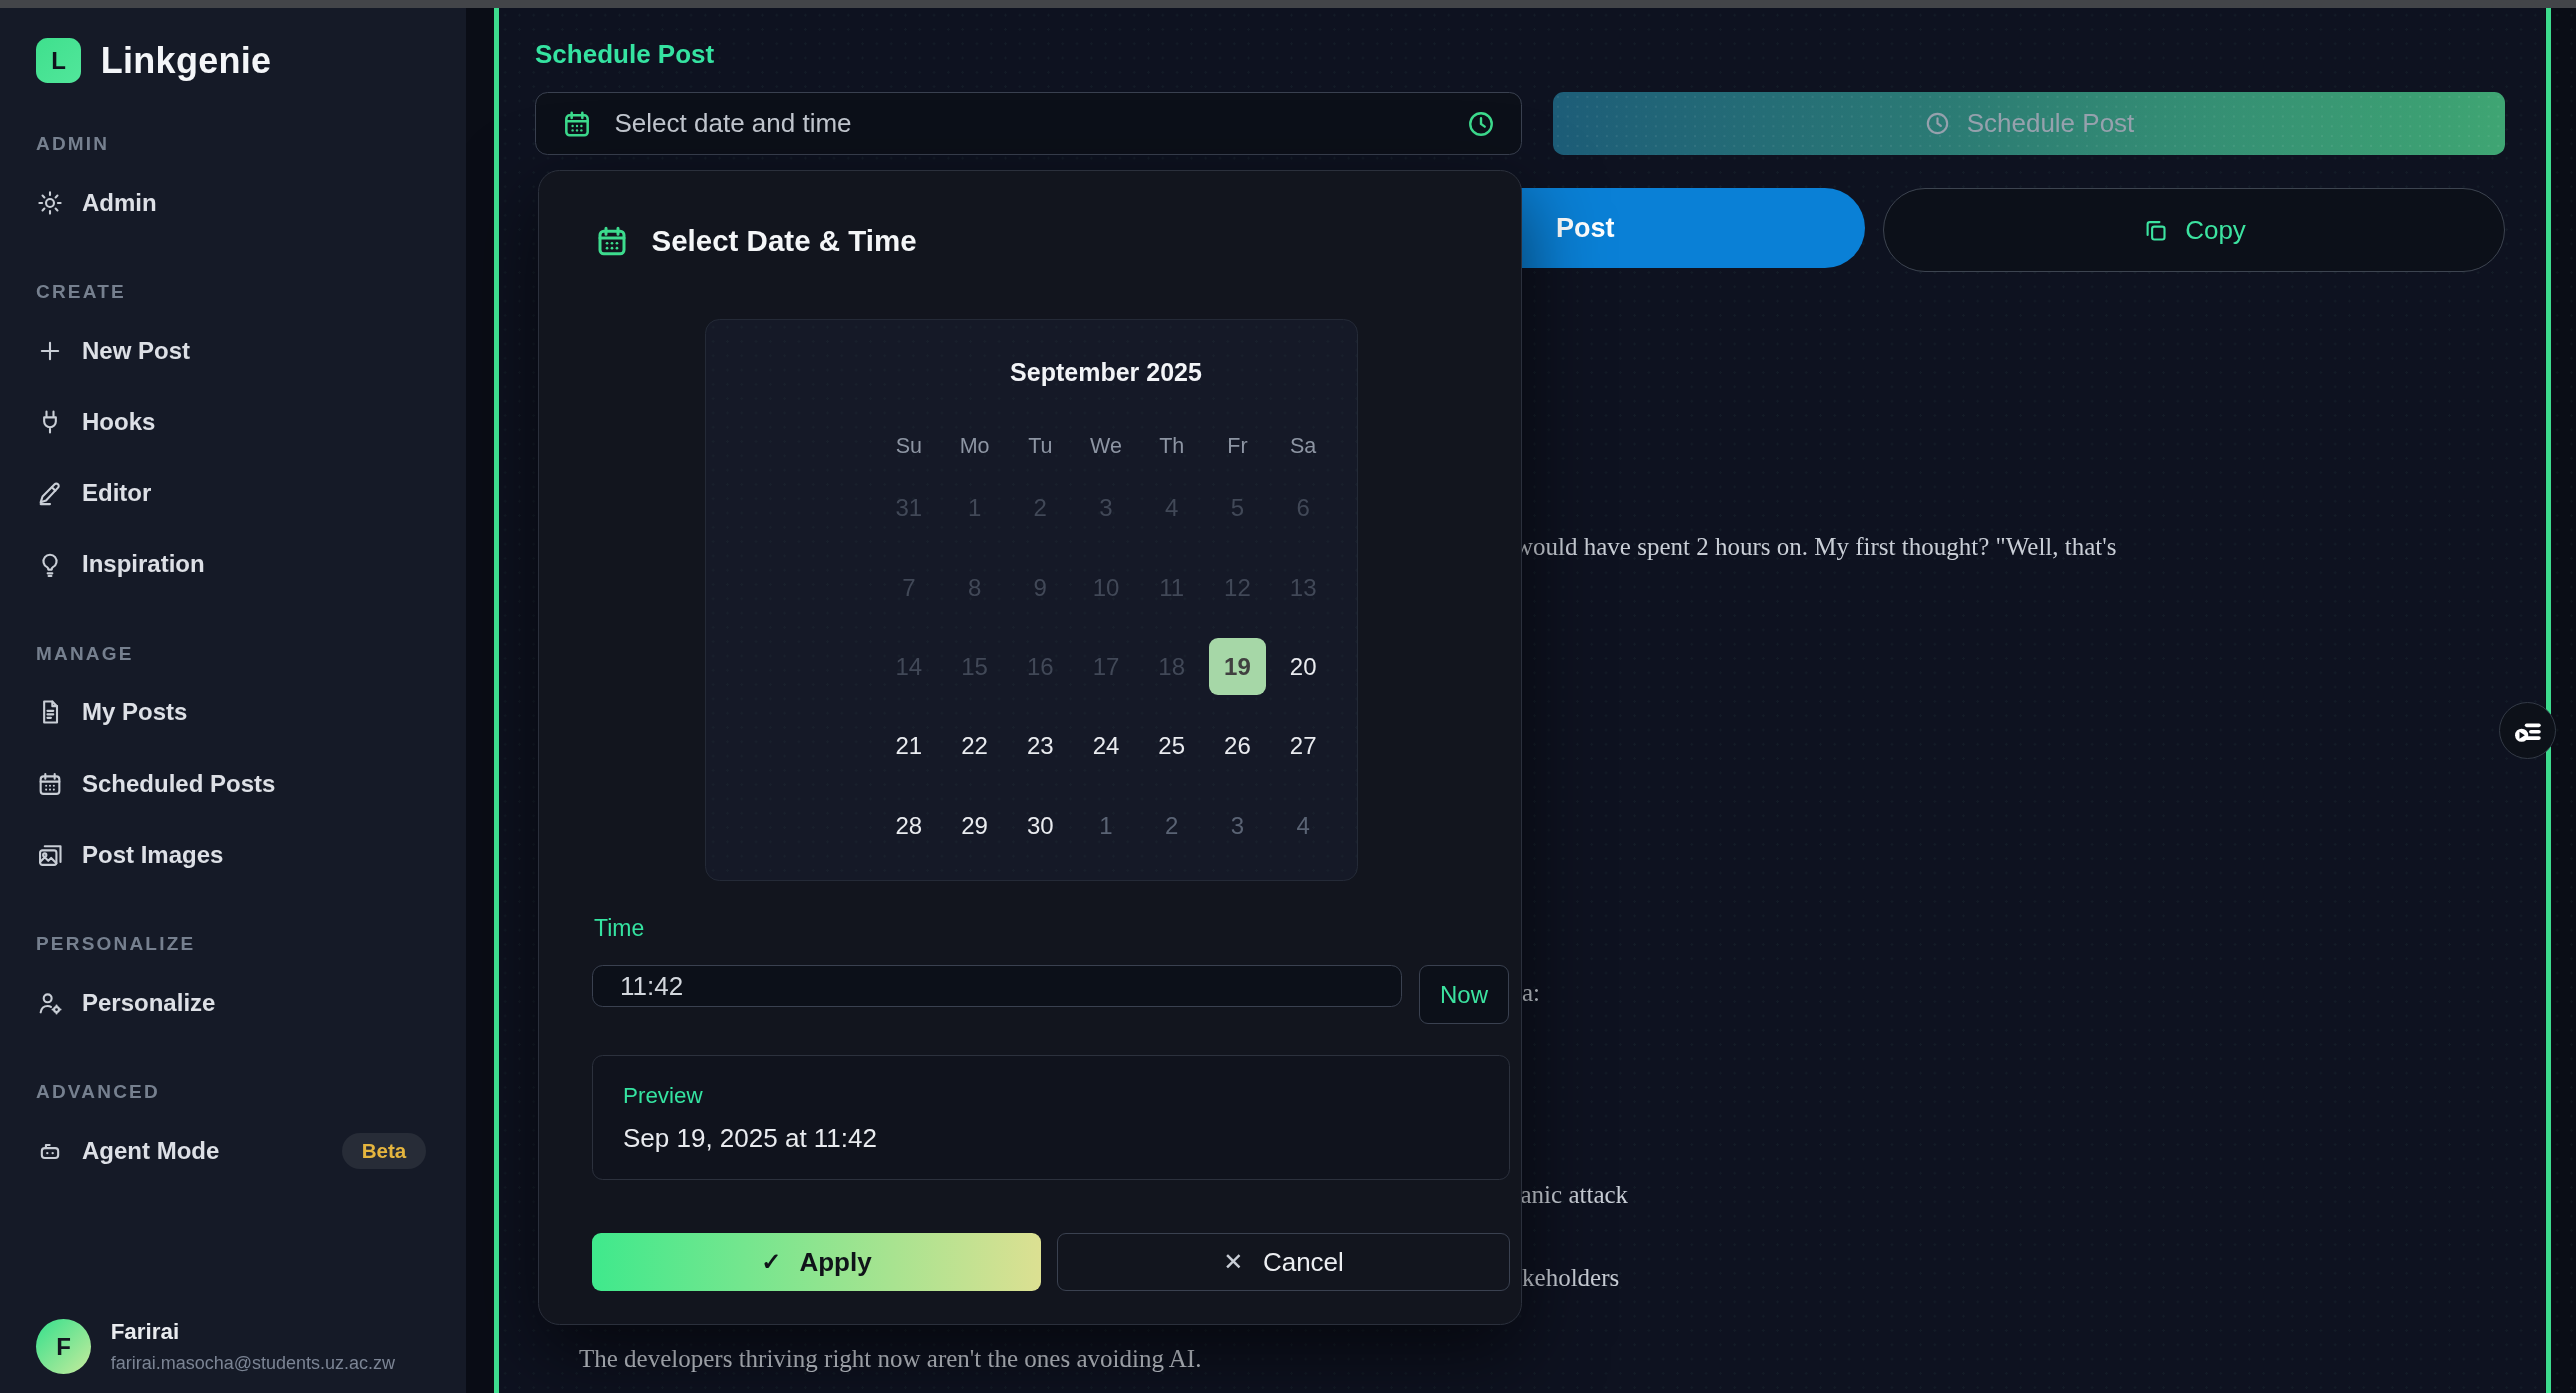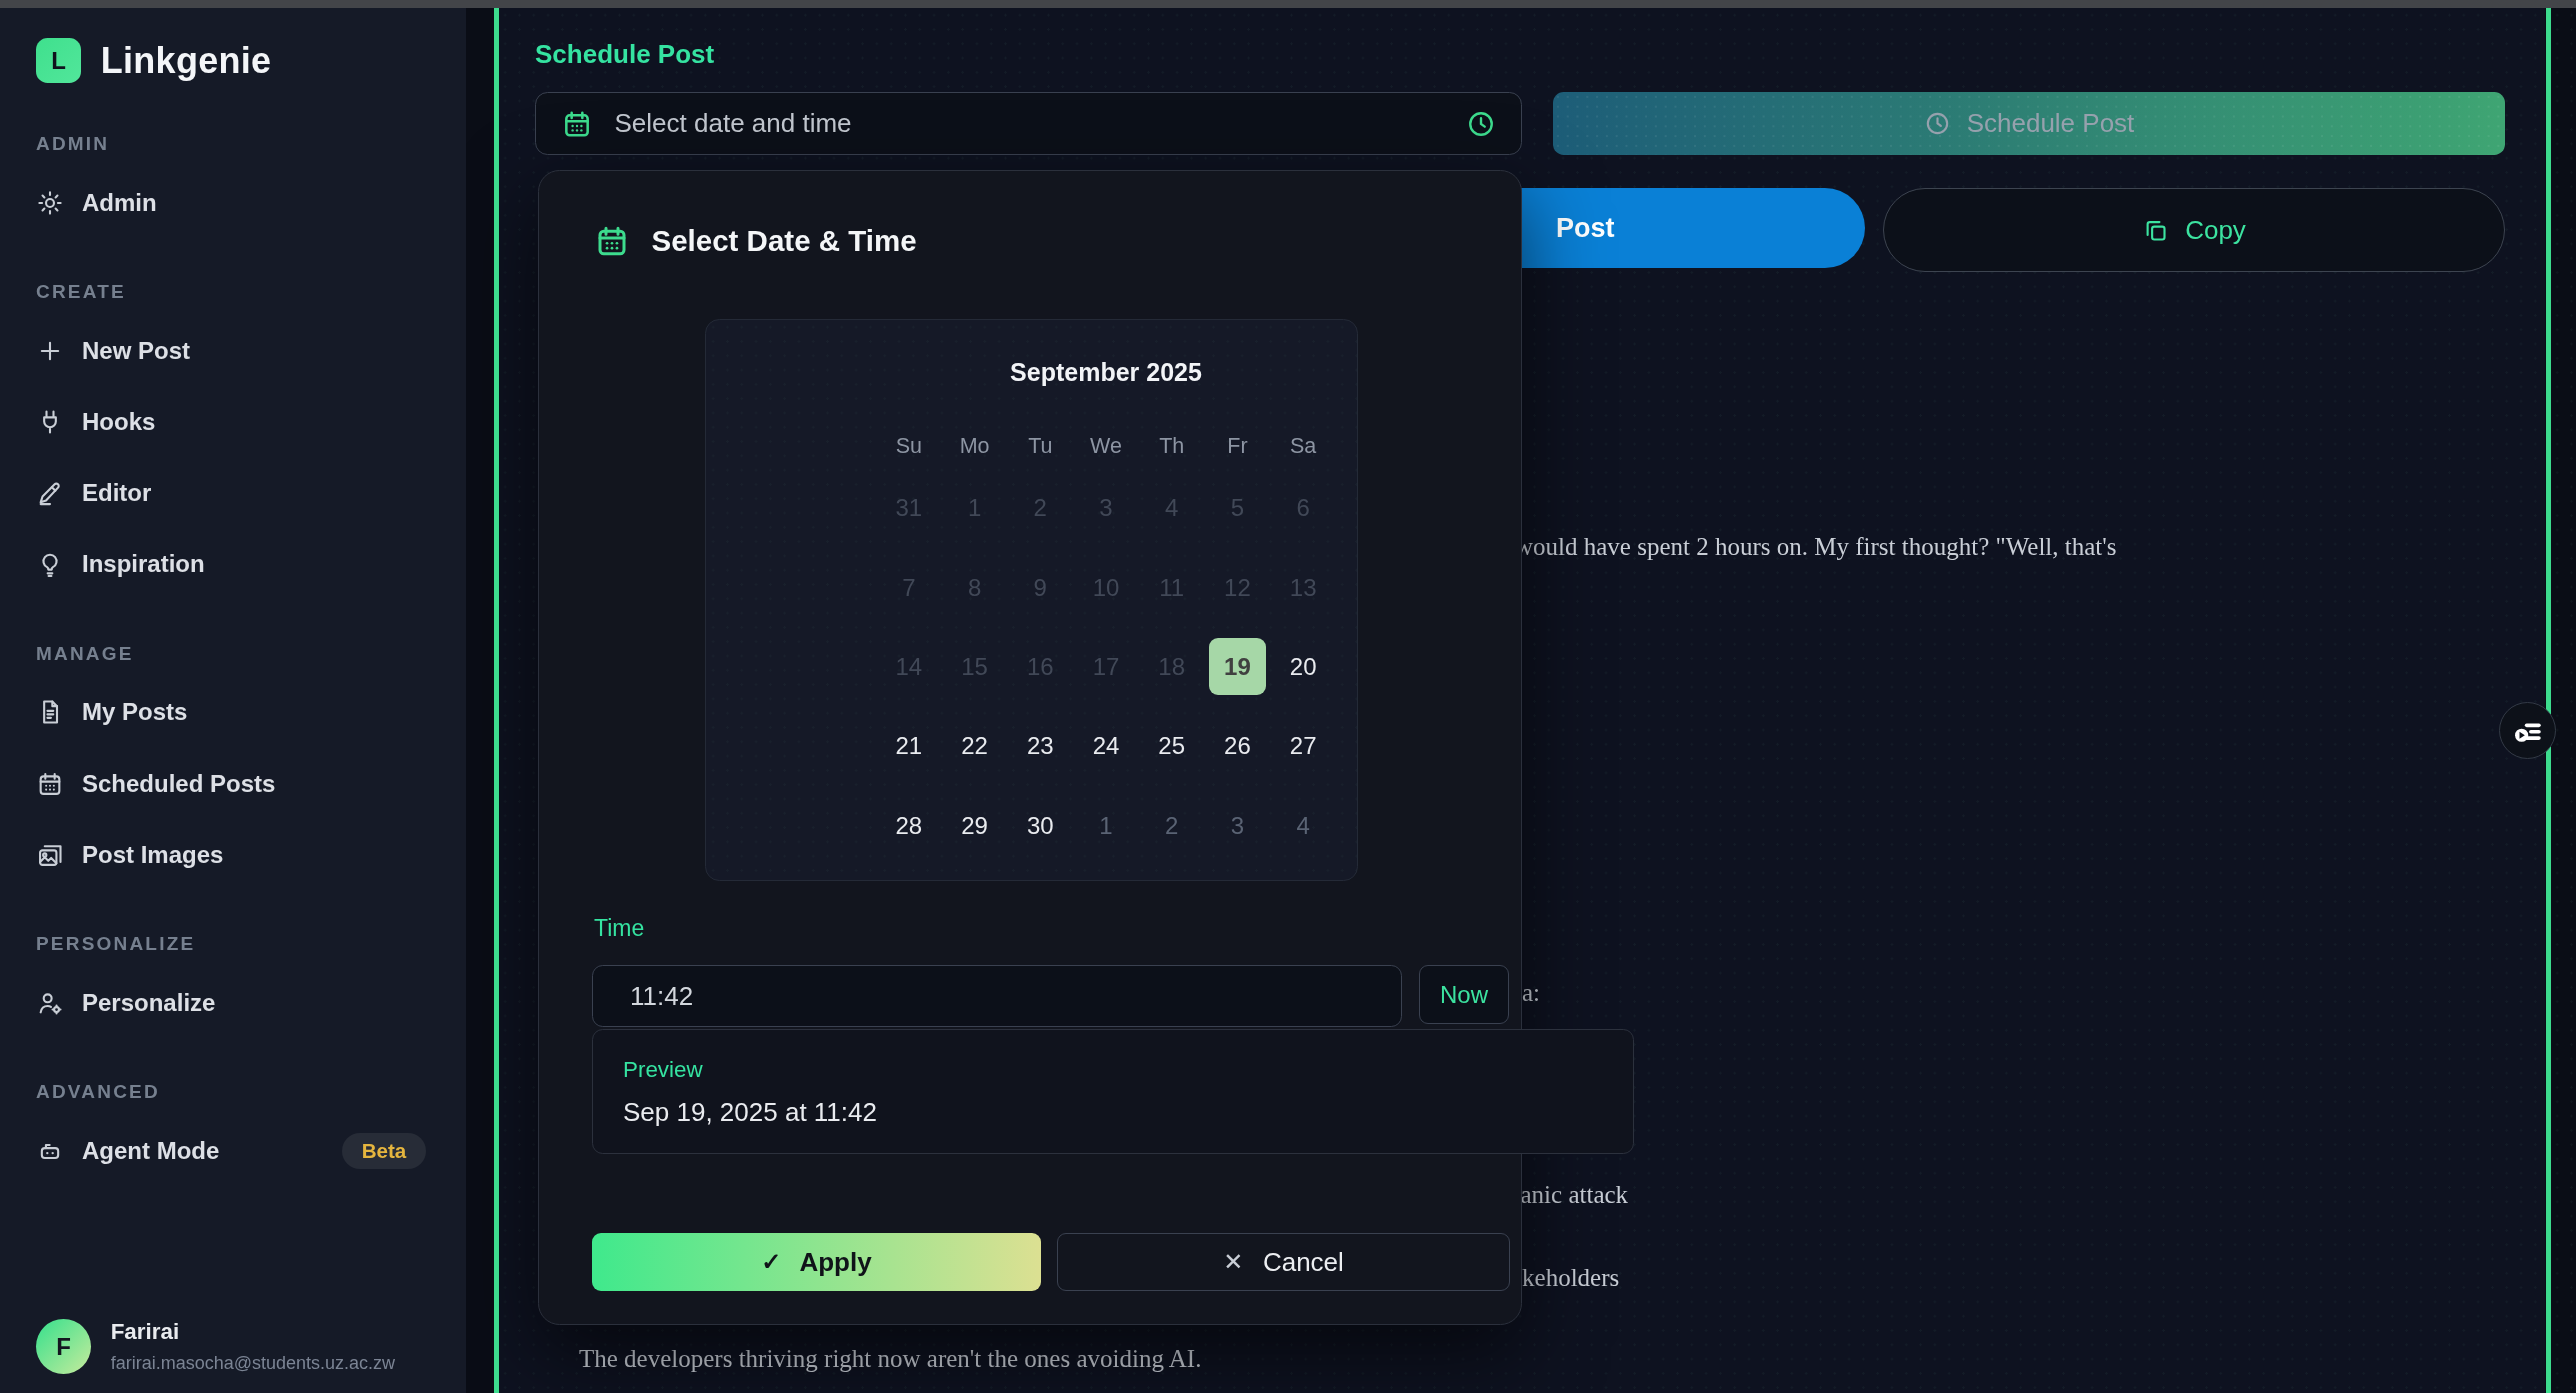--- a/index.html
+++ b/index.html
@@ -74,25 +74,25 @@
   .cal-weekdays { display:grid; grid-template-columns:repeat(7,1fr); margin-top:43px; }
   .cal-weekdays div { text-align:center; color:#8d95a3; font-size:21.5px; height:27px; line-height:27px; }
   .cal-days { display:grid; grid-template-columns:repeat(7,1fr); row-gap:22.4px; margin-top:19.7px; justify-items:center; }
   .day { width:57px; height:57px; border-radius:9px; display:flex; align-items:center; justify-content:center;
          color:#e9ebef; font-size:24px; cursor:pointer; }
   .day.past { color:#414857; }
   .day.next { color:#5a6374; }
   .day.selected { background:#a6d7a7; color:#404040; font-weight:600; }
 
   .time-label { position:absolute; left:55px; top:744px; color:#35e3a1; font-size:23px; font-weight:400; }
-  .time-input { position:absolute; left:53px; top:794px; width:810px; height:62px; background:#0c1019; border:1.8px solid #3a4150;
-                border-radius:10.7px; color:#d3d7dd; font-size:26px; padding:0 37px; font-family:"Liberation Sans", sans-serif; }
+  .time-input { position:absolute; left:53px; top:794px; width:810px; height:42px; background:#0c1019; border:1.8px solid #3a4150;
+                border-radius:10.7px; color:#d3d7dd; font-size:26px; padding:0 27px; font-family:"Liberation Sans", sans-serif; }
   .now-btn { position:absolute; left:880px; top:794px; width:90px; height:59px; background:#0c1019; border:1.8px solid #3a4150;
              border-radius:9px; color:#3ce3a0; font-size:24px; cursor:pointer; }
-  .preview-box { position:absolute; left:53px; top:858px; width:1042px; height:125px; border:1.8px solid #2c313d;
+  .preview-box { position:absolute; left:53px; top:884px; width:918px; height:125px; border:1.8px solid #2c313d;
                  border-radius:10.7px; background:#10131d; padding:27px 30px 0 30px; }
   .preview-label { color:#35e3a1; font-size:22.4px; margin-bottom:14.3px; }
   .preview-value { color:#e9ebef; font-size:26px; }
   .apply-btn { position:absolute; left:53px; top:1062px; width:449px; height:58px; border:none; border-radius:9px;
                background:linear-gradient(90deg,#3fe98c,#dce092); color:#101319; font-size:26px; font-weight:600;
                display:flex; align-items:center; justify-content:center; gap:18px; cursor:pointer; }
   .cancel-btn { position:absolute; left:518px; top:1062px; width:453px; height:58px; background:transparent; border:1.8px solid #3a4150;
                 border-radius:9px; color:#eceef1; font-size:26px; display:flex; align-items:center; justify-content:center; gap:19.7px; cursor:pointer; }
   .glyph { font-size:24px; }
   .cancel-btn .glyph { color:#c9ced6; }

